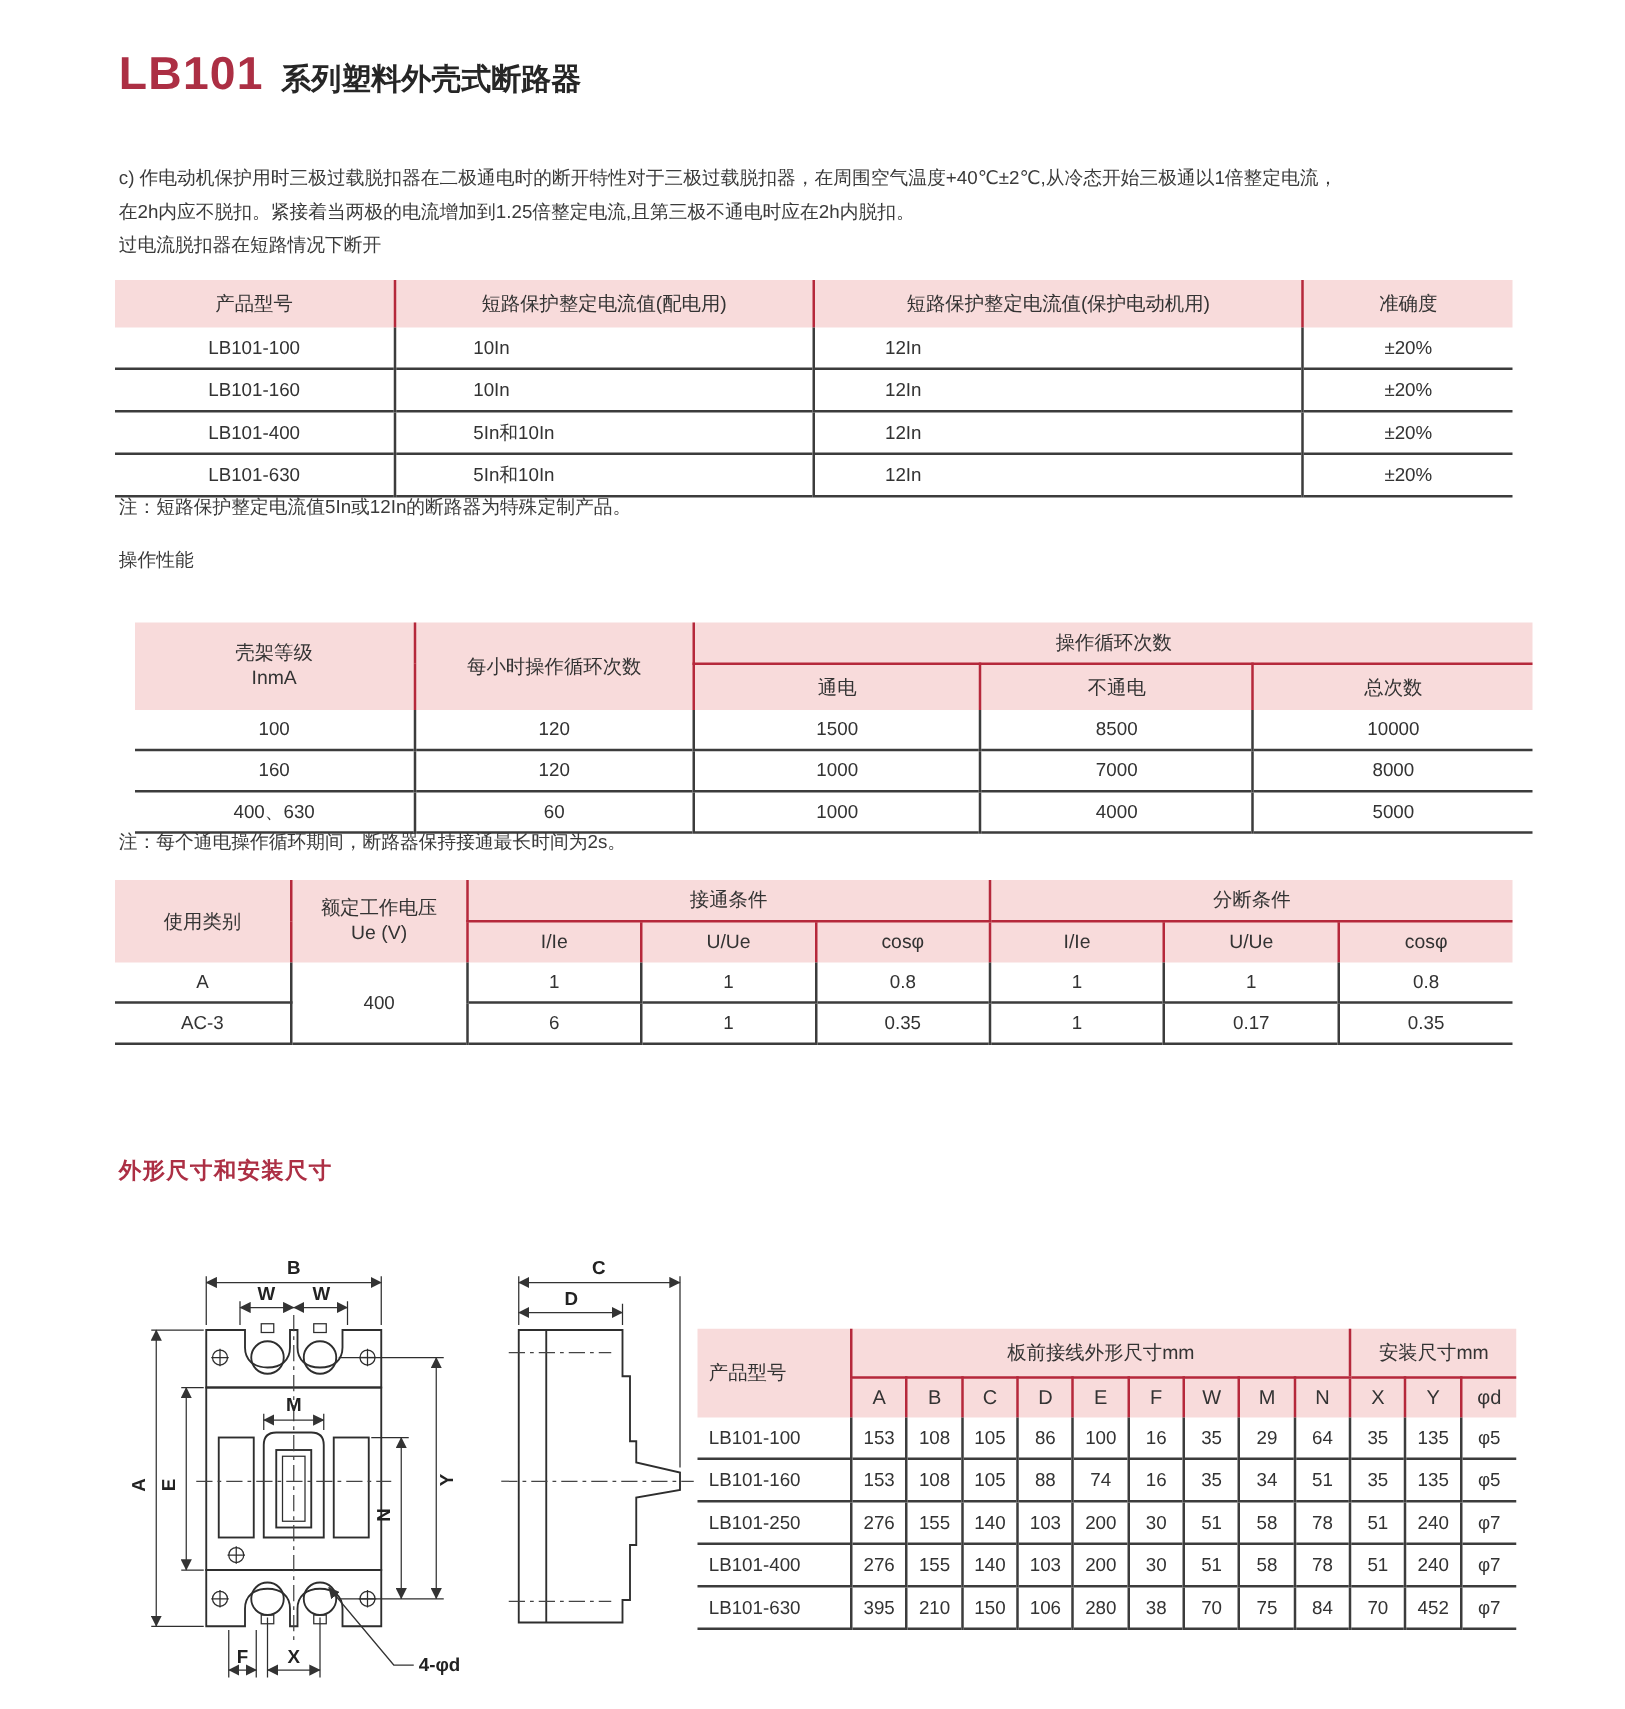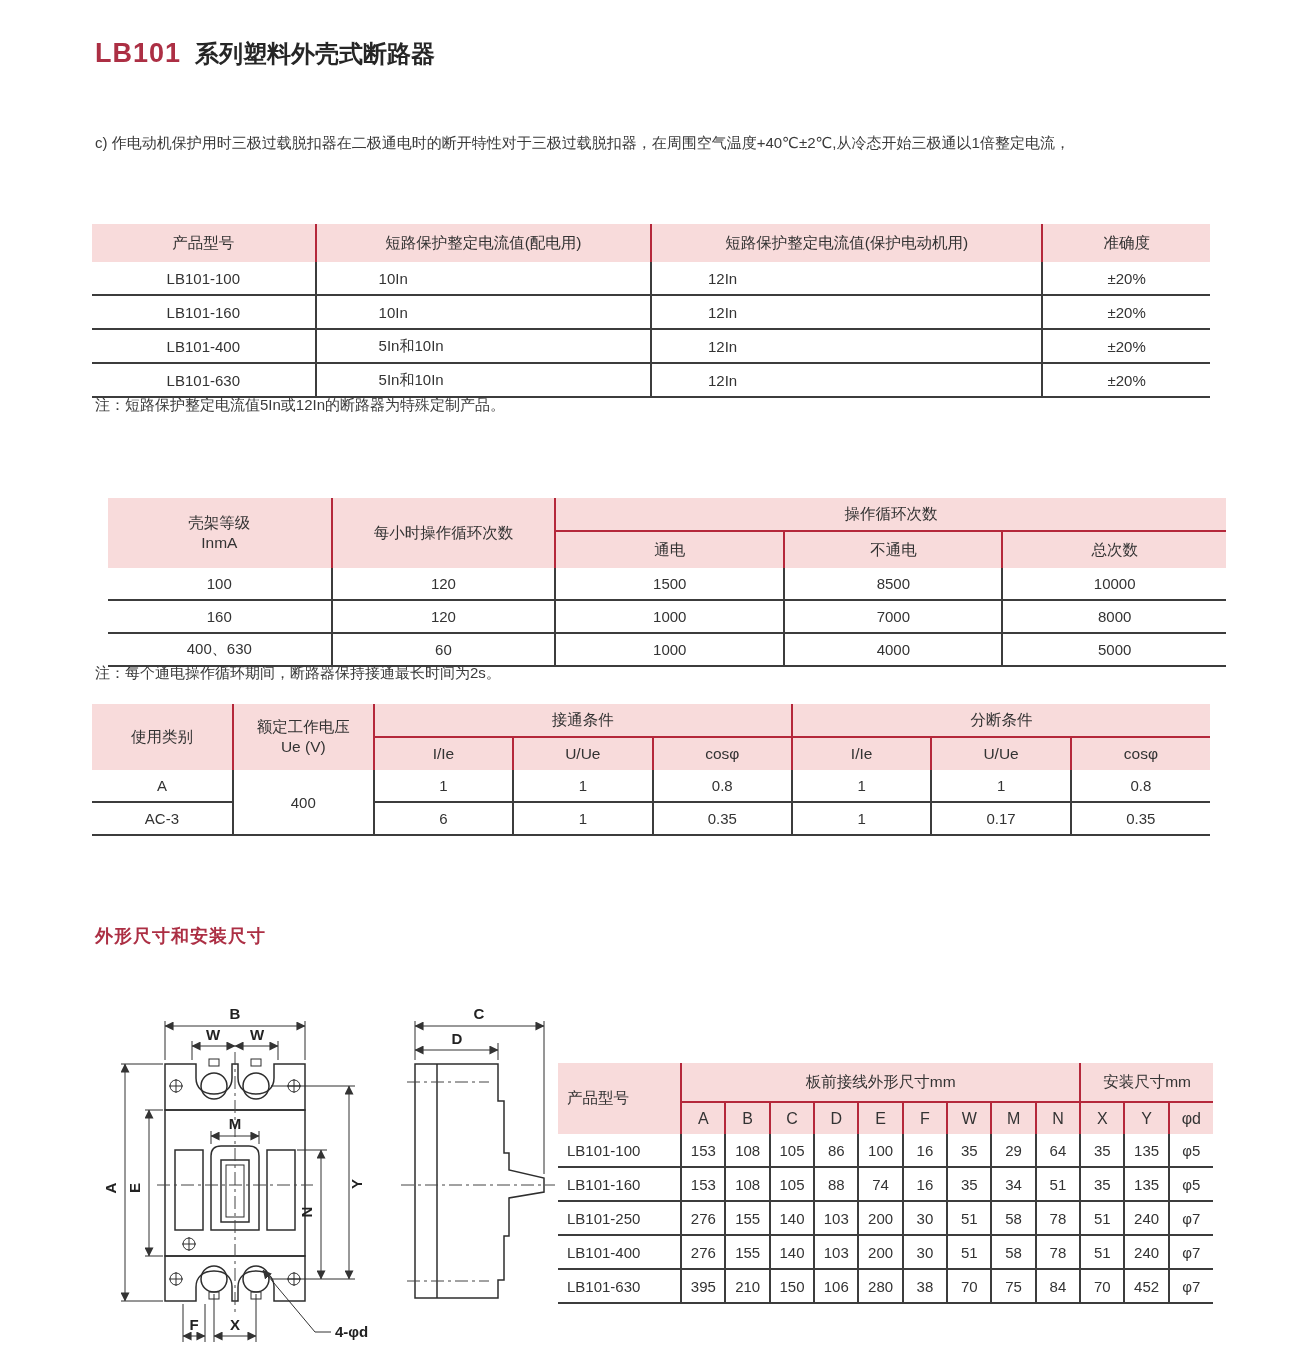--- a/index.html
+++ b/index.html
@@ -5,21 +5,21 @@
   html,body{margin:0;padding:0;}
   body{
     width:1300px;height:1367px;background:#ffffff;position:relative;
     font-family:"Liberation Sans","DejaVu Sans",sans-serif;color:#2f2f2f;
     overflow:hidden;
   }
   .abs{position:absolute;}
 
   
   .page-title{left:95px;top:38px;white-space:nowrap;}
-  .page-title .code{color:#ac2f44;font-size:27px;font-weight:bold;letter-spacing:1px;}
+  .page-title .code{color:#ac2f44;font-size:37px;font-weight:bold;letter-spacing:1px;}
   .page-title .rest{color:#262626;font-size:24px;font-weight:bold;margin-left:14px;}
 
   .intro{left:95px;top:129px;font-size:15px;line-height:27px;color:#3a3a3a;white-space:nowrap;}
 
   .note{font-size:15px;color:#3a3a3a;white-space:nowrap;}
   .op-block{left:95px;top:436px;font-size:15px;line-height:26px;color:#3a3a3a;white-space:nowrap;}
 
   .section-title{left:95px;top:924px;font-size:18px;font-weight:bold;color:#ac2f44;letter-spacing:1px;}
 
   
@@ -67,20 +67,22 @@
 </style>
 </head>
 <body>
 
 <div class="abs page-title">
   <span class="code">LB101</span><span class="rest">系列塑料外壳式断路器</span>
 </div>
 
 <div class="abs intro">
   <div>c) 作电动机保护用时三极过载脱扣器在二极通电时的断开特性对于三极过载脱扣器，在周围空气温度+40℃±2℃,从冷态开始三极通以1倍整定电流，</div>
+  <div>在2h内应不脱扣。紧接着当两极的电流增加到1.25倍整定电流,且第三极不通电时应在2h内脱扣。</div>
+  <div>过电流脱扣器在短路情况下断开</div>
 </div>
 
 <table class="abs dt t1">
   <colgroup>
       <col style="width:20%">
       <col style="width:30%">
       <col style="width:35%">
       <col style="width:15%">
     </colgroup>
   <thead>
@@ -114,20 +116,21 @@
         <td>LB101-630</td>
         <td>5In和10In</td>
         <td>12In</td>
         <td>±20%</td>
       </tr>
     </tbody>
 </table>
 <div class="abs note" style="left:95px;top:396px;">注：短路保护整定电流值5In或12In的断路器为特殊定制产品。</div>
 
 <div class="abs op-block">
+  <div>操作性能</div>
 </div>
 
 <table class="abs dt t2">
   <colgroup>
       <col style="width:20%">
       <col style="width:20%">
       <col style="width:20.5%">
       <col style="width:19.5%">
       <col style="width:20%">
     </colgroup>

